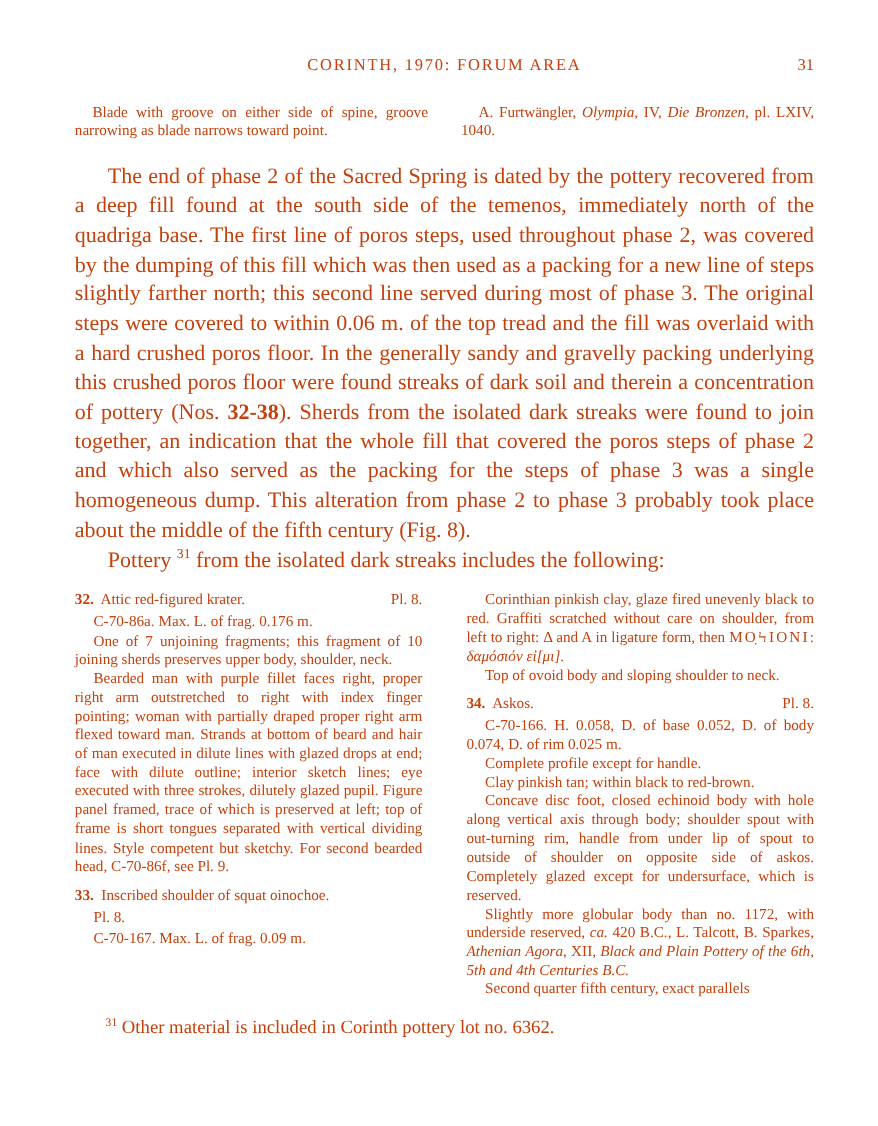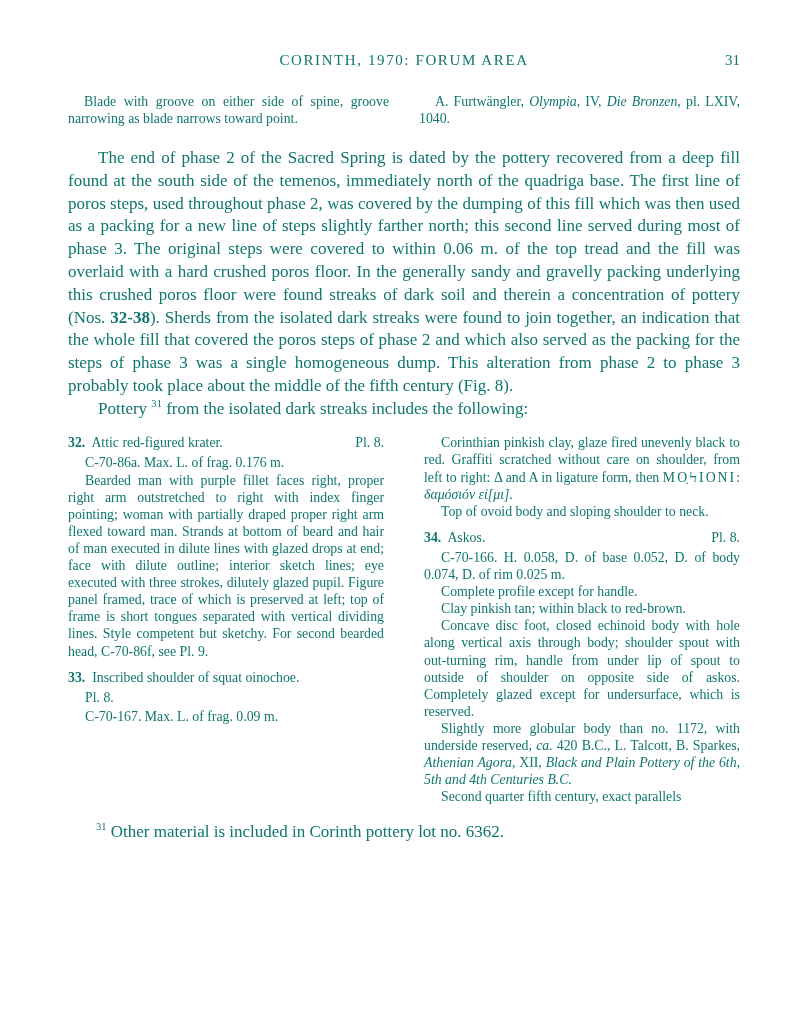--- a/index.html
+++ b/index.html
@@ -7,21 +7,21 @@
     padding: 0;
     background: #ffffff;
   }
   .page {
     position: relative;
     width: 798px;
     height: 1024px;
     box-sizing: border-box;
     padding: 52px 58px 0 68px;
     background: #ffffff;
-    color: #0f766e;
+    color: #c2410c;
     font-family: "Liberation Serif", "DejaVu Serif", serif;
     overflow: hidden;
   }
   .header {
     position: relative;
     text-align: center;
     font-size: 15px;
     letter-spacing: 1.6px;
     margin-bottom: 24px;
   }
@@ -40,21 +40,21 @@
   }
   .note {
     flex: 1;
     margin: 0;
     text-align: justify;
     text-indent: 16px;
   }
   .body-text { margin-bottom: 0; }
   .body-para {
     margin: 0;
-    font-size: 17px;
+    font-size: 20px;
     line-height: 1.34;
     text-align: justify;
     text-indent: 30px;
   }
   .catalog {
     display: flex;
     gap: 40px;
     margin-top: 14px;
     font-size: 13.8px;
     line-height: 1.24;
@@ -111,20 +111,21 @@
 
   <div class="body-text">
     <p class="body-para"><span>The end of phase 2 of the Sacred Spring is dated by the pottery recovered from a deep fill found at the south side of the temenos, immediately north of the quadriga base. The first line of poros steps, used throughout phase 2, was covered by the dumping of this fill which was then used as a packing for a new line of steps slightly farther north; this second line served during most of phase 3. The original steps were covered to within 0.06 m. of the top tread and the fill was overlaid with a hard crushed poros floor. In the generally sandy and gravelly packing underlying this crushed poros floor were found streaks of dark soil and therein a concentration of pottery (Nos. </span><b>32-38</b><span>). Sherds from the isolated dark streaks were found to join together, an indication that the whole fill that covered the poros steps of phase 2 and which also served as the packing for the steps of phase 3 was a single homogeneous dump. This alteration from phase 2 to phase 3 probably took place about the middle of the fifth century (Fig. 8).</span></p>
     <p class="body-para"><span>Pottery </span><sup>31</sup><span> from the isolated dark streaks includes the following:</span></p>
   </div>
 
   <div class="catalog">
     <div class="col">
         <div class="cat-head"><b>32.</b>&nbsp; <span>Attic red-figured krater.</span><span class="plate">Pl. 8.</span></div>
         <p class="cat-para"><span>C-70-86a. Max. L. of frag. 0.176 m.</span></p>
+        <p class="cat-para"><span>One of 7 unjoining fragments; this fragment of 10 joining sherds preserves upper body, shoulder, neck.</span></p>
         <p class="cat-para"><span>Bearded man with purple fillet faces right, proper right arm outstretched to right with index finger pointing; woman with partially draped proper right arm flexed toward man. Strands at bottom of beard and hair of man executed in dilute lines with glazed drops at end; face with dilute outline; interior sketch lines; eye executed with three strokes, dilutely glazed pupil. Figure panel framed, trace of which is preserved at left; top of frame is short tongues separated with vertical dividing lines. Style competent but sketchy. For second bearded head, C-70-86f, see Pl. 9.</span></p>
         <div class="cat-head"><b>33.</b>&nbsp; <span>Inscribed shoulder of squat oinochoe.</span></div>
         <div class="plate-line">Pl. 8.</div>
         <p class="cat-para"><span>C-70-167. Max. L. of frag. 0.09 m.</span></p>
       </div>
     <div class="col">
         <p class="cat-para"><span>Corinthian pinkish clay, glaze fired unevenly black to red. Graffiti scratched without care on shoulder, from left to right: Δ and A in ligature form, then </span><span class="lsp">ΜΟ̣ϞΙΟΝΙ</span><span>: </span><i>δαμόσιόν εἰ[μι]</i><span>.</span></p>
         <p class="cat-para"><span>Top of ovoid body and sloping shoulder to neck.</span></p>
         <div class="cat-head"><b>34.</b>&nbsp; <span>Askos.</span><span class="plate">Pl. 8.</span></div>
         <p class="cat-para"><span>C-70-166. H. 0.058, D. of base 0.052, D. of body 0.074, D. of rim 0.025 m.</span></p>

